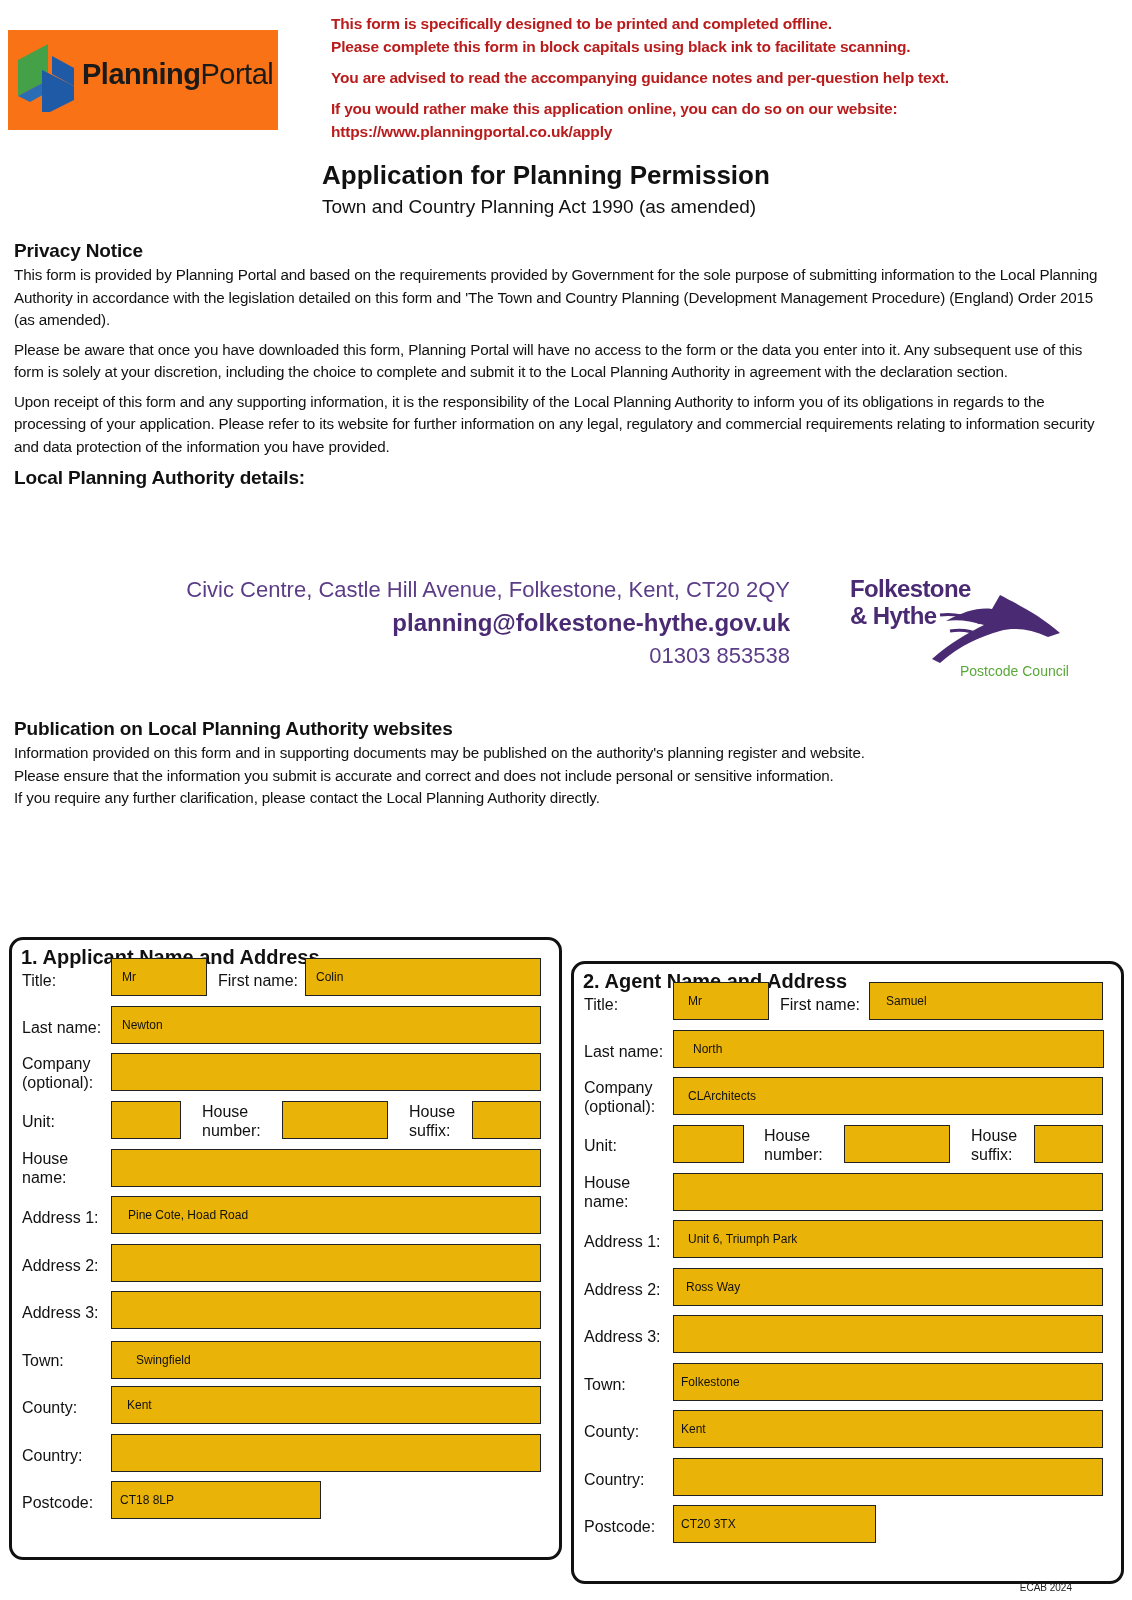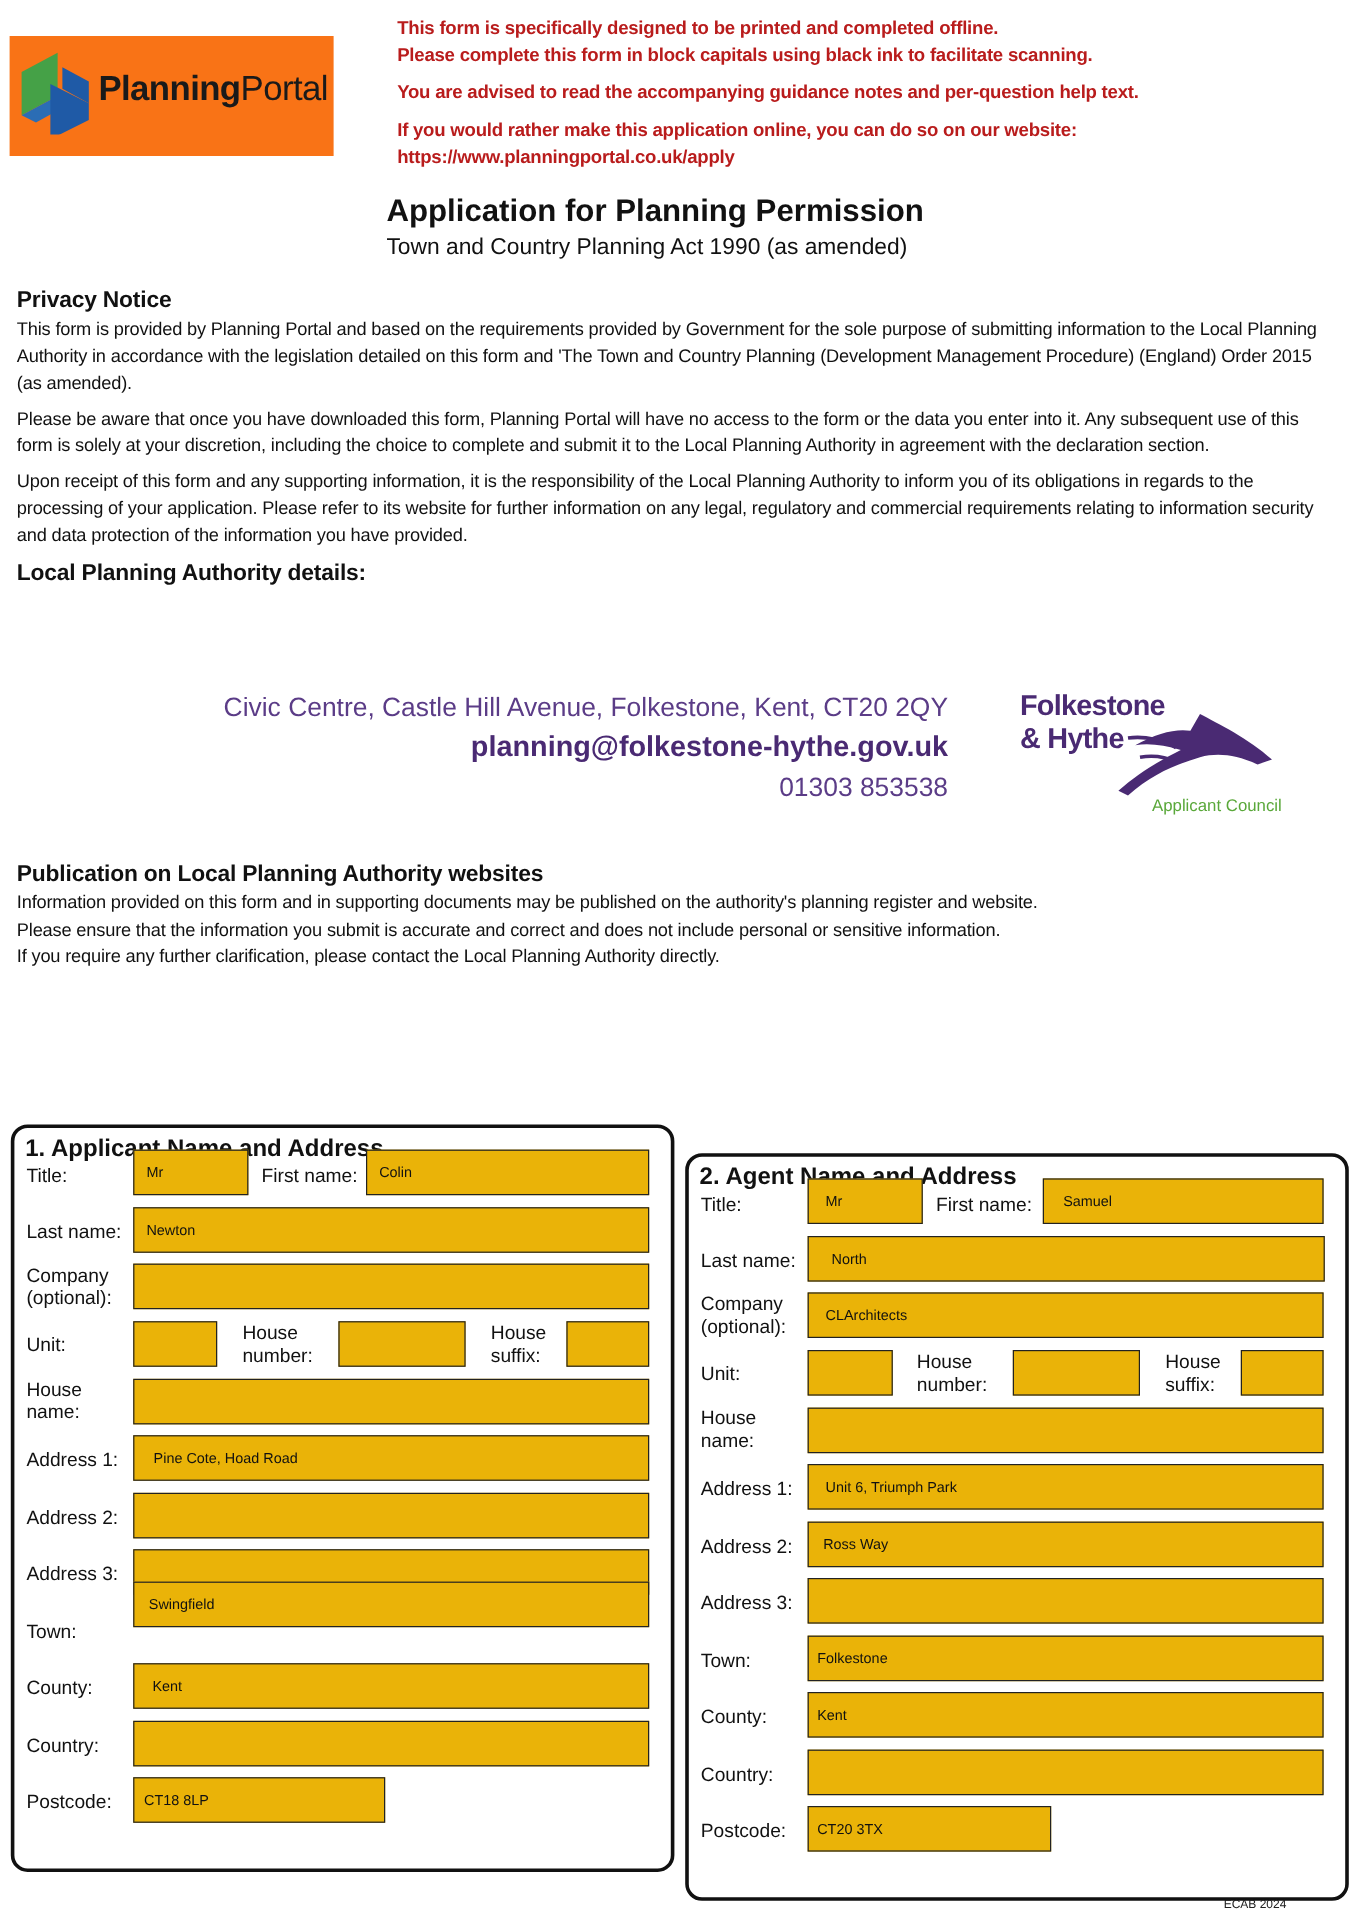--- a/index.html
+++ b/index.html
@@ -84,21 +84,21 @@
 <div class="council-logo">
   <div class="council-name">
       <div>Folkestone</div>
       <div>&amp; Hythe</div>
     </div>
   <svg width="200" height="90" viewBox="0 0 200 90">
     <path d="M120,10 C135,18 160,30 180,48 L168,52 C150,44 135,42 120,46 C100,52 80,60 60,78 L52,74 C70,58 88,48 104,40 C90,36 78,34 66,36 C84,26 100,22 112,24 Z" fill="#4a2a73"></path>
     <path d="M60,30 C75,28 90,32 100,38" stroke="#4a2a73" stroke-width="3" fill="none"></path>
     <path d="M70,46 C82,44 92,46 100,50" stroke="#4a2a73" stroke-width="3" fill="none"></path>
   </svg>
-  <div class="council-sub">Applicant Council</div>
+  <div class="council-sub">Postcode Council</div>
 </div>
 
 <div class="section" style="top:716px;">
   <h2>Publication on Local Planning Authority websites</h2>
   <div>Information provided on this form and in supporting documents may be published on the authority's planning register and website.</div>
   <div>Please ensure that the information you submit is accurate and correct and does not include personal or sensitive information.</div>
   <div>If you require any further clarification, please contact the Local Planning Authority directly.</div>
 </div>
 
 <div class="panel left">
@@ -140,21 +140,21 @@
   <div class="lbl" style="left:10px;top:268px;">Address 1:</div>
   <div class="box" style="left:99px;top:256px;width:430px;padding-left:16px;">Pine Cote, Hoad Road</div>
 
   <div class="lbl" style="left:10px;top:316px;">Address 2:</div>
   <div class="box" style="left:99px;top:304px;width:430px;"></div>
 
   <div class="lbl" style="left:10px;top:363px;">Address 3:</div>
   <div class="box" style="left:99px;top:351px;width:430px;"></div>
 
   <div class="lbl" style="left:10px;top:411px;">Town:</div>
-  <div class="box" style="left:99px;top:378px;width:430px;padding-left:12px;">Swingfield</div>
+  <div class="box" style="left:99px;top:401px;width:430px;padding-left:24px;">Swingfield</div>
 
   <div class="lbl" style="left:10px;top:458px;">County:</div>
   <div class="box" style="left:99px;top:446px;width:430px;padding-left:15px;">Kent</div>
 
   <div class="lbl" style="left:10px;top:506px;">Country:</div>
   <div class="box" style="left:99px;top:494px;width:430px;"></div>
 
   <div class="lbl" style="left:10px;top:553px;">Postcode:</div>
   <div class="box" style="left:99px;top:541px;width:210px;padding-left:8px;">CT18 8LP</div>
 </div>

